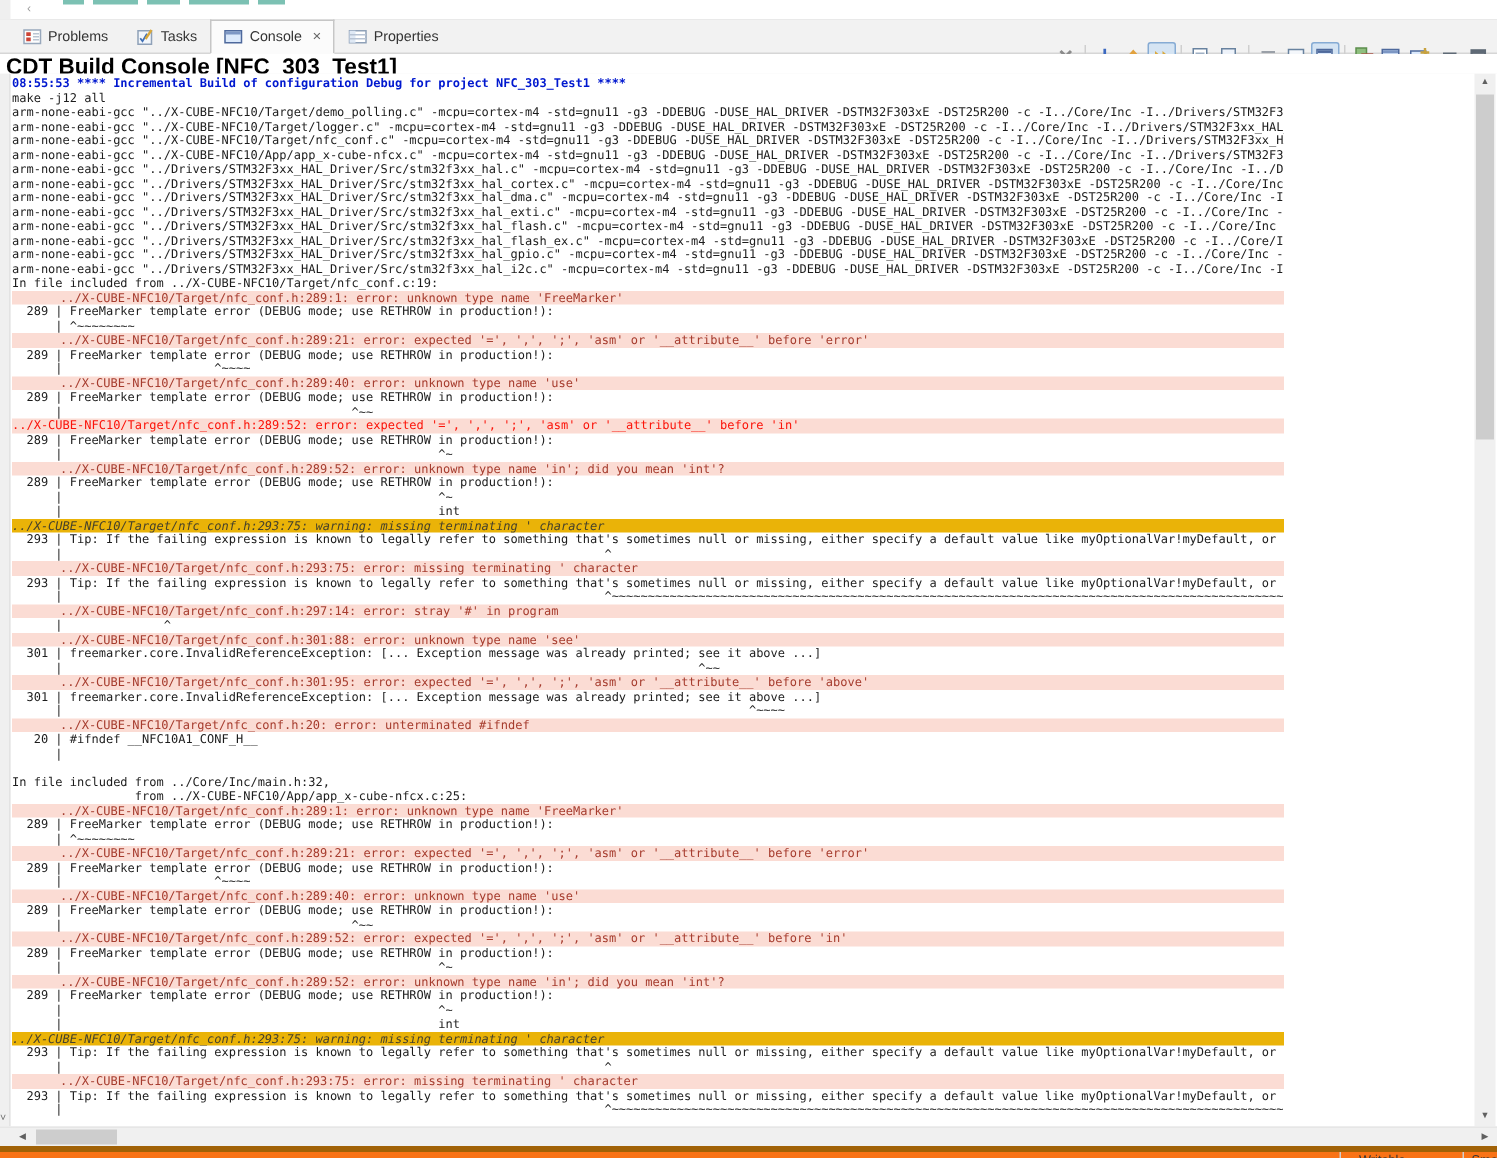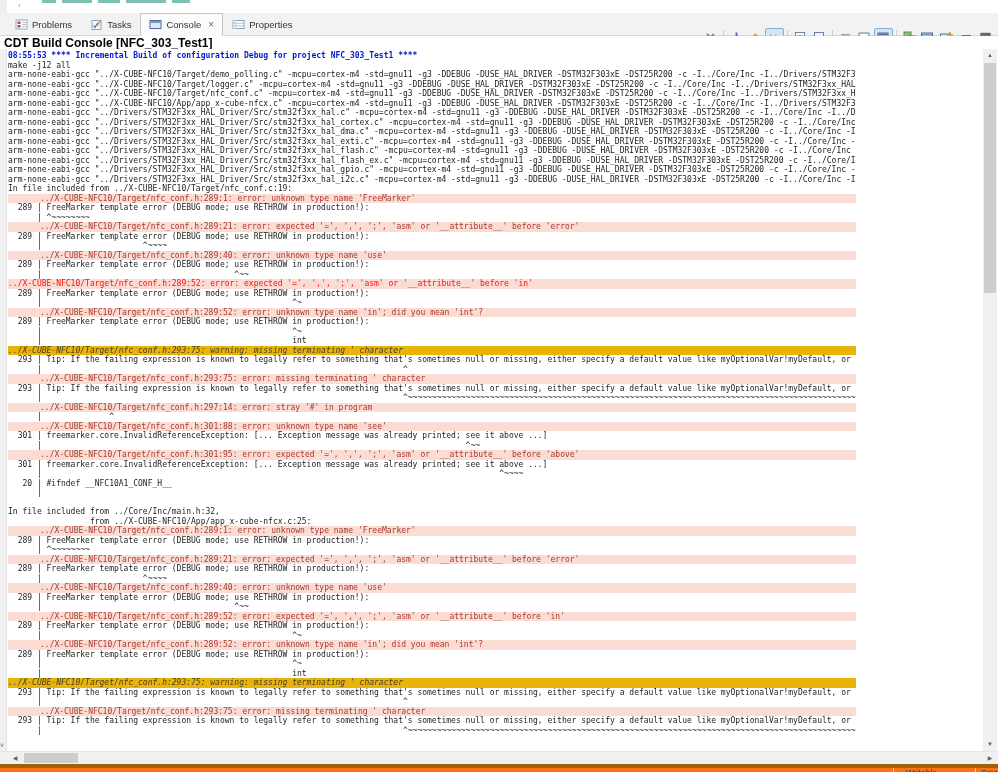--- a/index.html
+++ b/index.html
@@ -26,21 +26,21 @@
   
   .toolbar{position:absolute;right:3px;top:15px;display:flex;align-items:center;height:19px;}
   .tbtn{width:19px;height:19px;display:flex;align-items:center;justify-content:center;
         border:1px solid transparent;border-radius:2px;box-sizing:border-box;}
   .tbtn.toggled{background:#d5e4f3;border-color:#86abd4;}
   .tbtn .caret{font-size:6px;color:#444;margin-left:0px;}
   .tsep{width:1px;height:15px;background:#cfcfcf;margin:0 3px;}
 
   
   .ctitle{position:absolute;left:0;top:36px;width:998px;height:13px;background:#fff;
-          font-size:12px;font-weight:bold;color:#000;padding-left:4px;box-sizing:border-box;}
+          font-size:15px;font-weight:bold;color:#000;padding-left:4px;box-sizing:border-box;}
 
   
   .console{position:absolute;left:0;top:49px;width:998px;height:702px;background:#fff;overflow:hidden;}
   .leftstrip{position:absolute;left:0;top:0;width:7px;height:702px;background:#f0f0f0;
              border-right:1px solid #e3e3e3;box-sizing:border-box;}
   .leftstrip .chev{position:absolute;left:0px;bottom:2px;font-size:7px;color:#707070;}
   .lines{position:absolute;left:8px;top:2px;width:848px;height:700px;overflow:hidden;}
   .ln{height:9.5px;line-height:9.5px;font-family:"DejaVu Sans Mono",monospace;font-size:8px;
       white-space:pre;color:#1c1c1c;}
   .ln-i{color:#0018cf;font-weight:bold;}
@@ -268,20 +268,21 @@
       <div class="ln ln-c">  293 | Tip: If the failing expression is known to legally refer to something that's sometimes null or missing, either specify a default value like myOptionalVar!myDefault, or use [#if myOptionalVar??]when-present[#else]when-missing[/#if]</div>
       <div class="ln ln-c">      |                                                                           ^~~~~~~~~~~~~~~~~~~~~~~~~~~~~~~~~~~~~~~~~~~~~~~~~~~~~~~~~~~~~~~~~~~~~~~~~~~~~~~~~~~~~~~~~~~~~~~~~~~~~~~~~~~~~~~~~~~~~~~~~~~~</div>
       <div class="ln ln-e">../X-CUBE-NFC10/Target/nfc_conf.h:297:14: error: stray '#' in program</div>
       <div class="ln ln-c">      |              ^</div>
       <div class="ln ln-e">../X-CUBE-NFC10/Target/nfc_conf.h:301:88: error: unknown type name 'see'</div>
       <div class="ln ln-c">  301 | freemarker.core.InvalidReferenceException: [... Exception message was already printed; see it above ...]</div>
       <div class="ln ln-c">      |                                                                                        ^~~</div>
       <div class="ln ln-e">../X-CUBE-NFC10/Target/nfc_conf.h:301:95: error: expected '=', ',', ';', 'asm' or '__attribute__' before 'above'</div>
       <div class="ln ln-c">  301 | freemarker.core.InvalidReferenceException: [... Exception message was already printed; see it above ...]</div>
       <div class="ln ln-c">      |                                                                                               ^~~~~</div>
+      <div class="ln ln-e">../X-CUBE-NFC10/Target/nfc_conf.h:20: error: unterminated #ifndef</div>
       <div class="ln ln-c">   20 | #ifndef __NFC10A1_CONF_H__</div>
       <div class="ln ln-c">      | </div>
       <div class="ln ln-c"> </div>
       <div class="ln ln-c">In file included from ../Core/Inc/main.h:32,</div>
       <div class="ln ln-c">                 from ../X-CUBE-NFC10/App/app_x-cube-nfcx.c:25:</div>
       <div class="ln ln-e">../X-CUBE-NFC10/Target/nfc_conf.h:289:1: error: unknown type name 'FreeMarker'</div>
       <div class="ln ln-c">  289 | FreeMarker template error (DEBUG mode; use RETHROW in production!):</div>
       <div class="ln ln-c">      | ^~~~~~~~~</div>
       <div class="ln ln-e">../X-CUBE-NFC10/Target/nfc_conf.h:289:21: error: expected '=', ',', ';', 'asm' or '__attribute__' before 'error'</div>
       <div class="ln ln-c">  289 | FreeMarker template error (DEBUG mode; use RETHROW in production!):</div>

